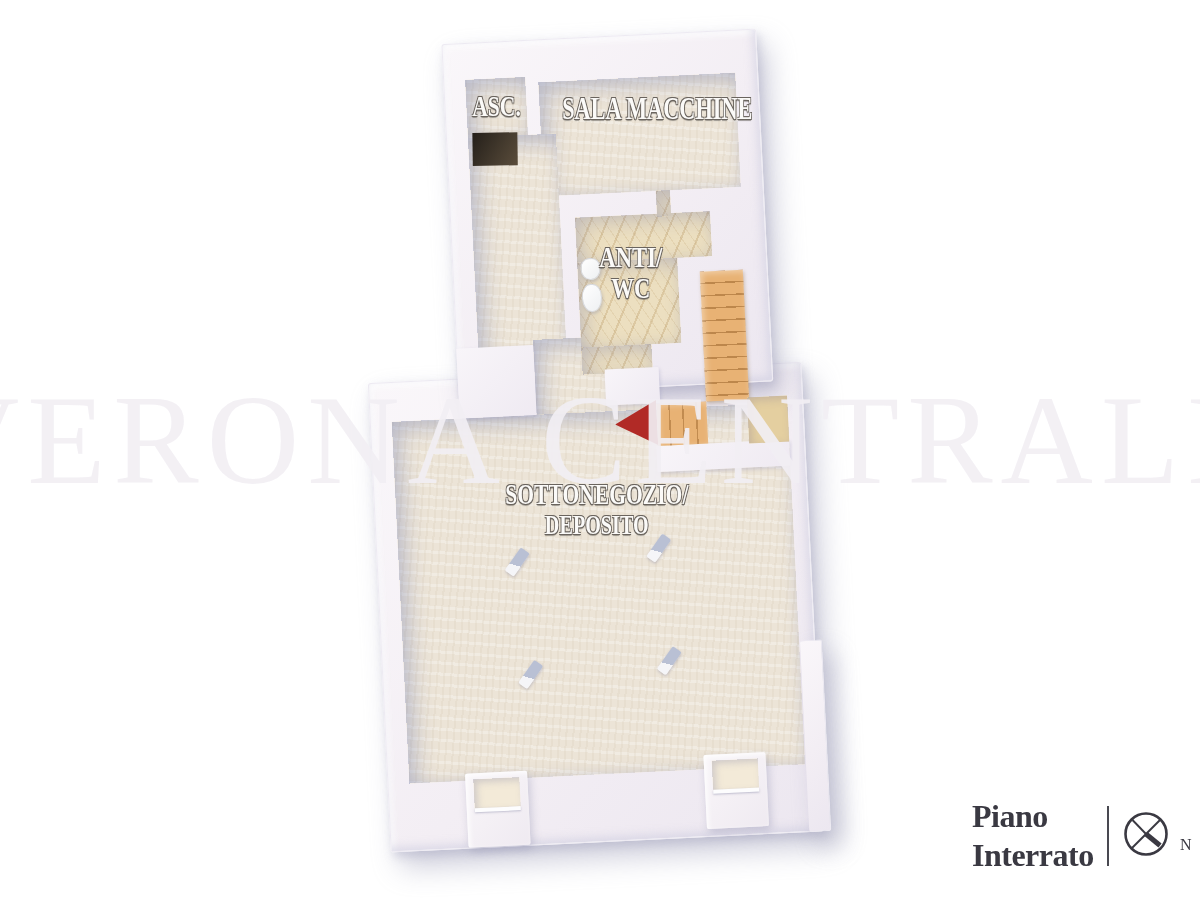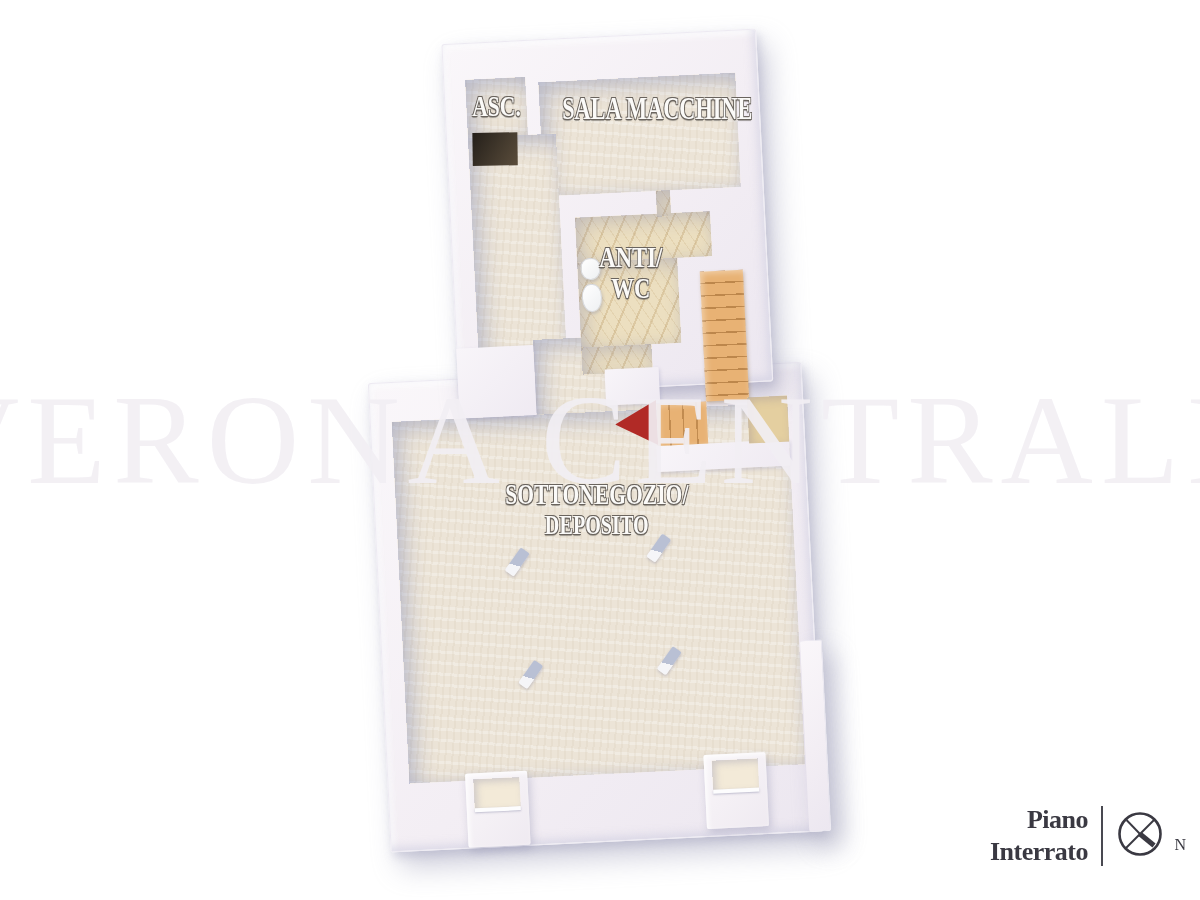--- a/index.html
+++ b/index.html
@@ -161,21 +161,21 @@
   .lbl-anti{left:231px;top:222px;width:104px;font-size:29px;transform:rotate(2.8deg) scaleX(.78);}
   .lbl-sotto{left:85px;top:456px;width:305px;font-size:30px;}
   .lbl-sotto .line2{font-size:28px;}
 
   
   .legend{
     position:absolute;left:972px;top:800px;height:72px;z-index:30;
     display:flex;align-items:center;gap:13px;color:var(--legend_ink,#3a3942);
   }
   .legend-text{
-    font-size:26px;font-weight:700;line-height:1.22;text-align:right;
+    font-size:32px;font-weight:700;line-height:1.22;text-align:left;
     letter-spacing:-0.5px;min-width:116px;
   }
   .legend-divider{width:2px;height:60px;background:var(--legend_ink,#3a3942);opacity:.92;}
   .compass{position:relative;width:70px;height:56px;}
   .compass svg{position:absolute;left:0;top:2px;}
   .compass .north{
     position:absolute;right:0;top:28px;font-size:16px;font-weight:400;
     font-family:"Liberation Serif",serif;
   }
 </style>

